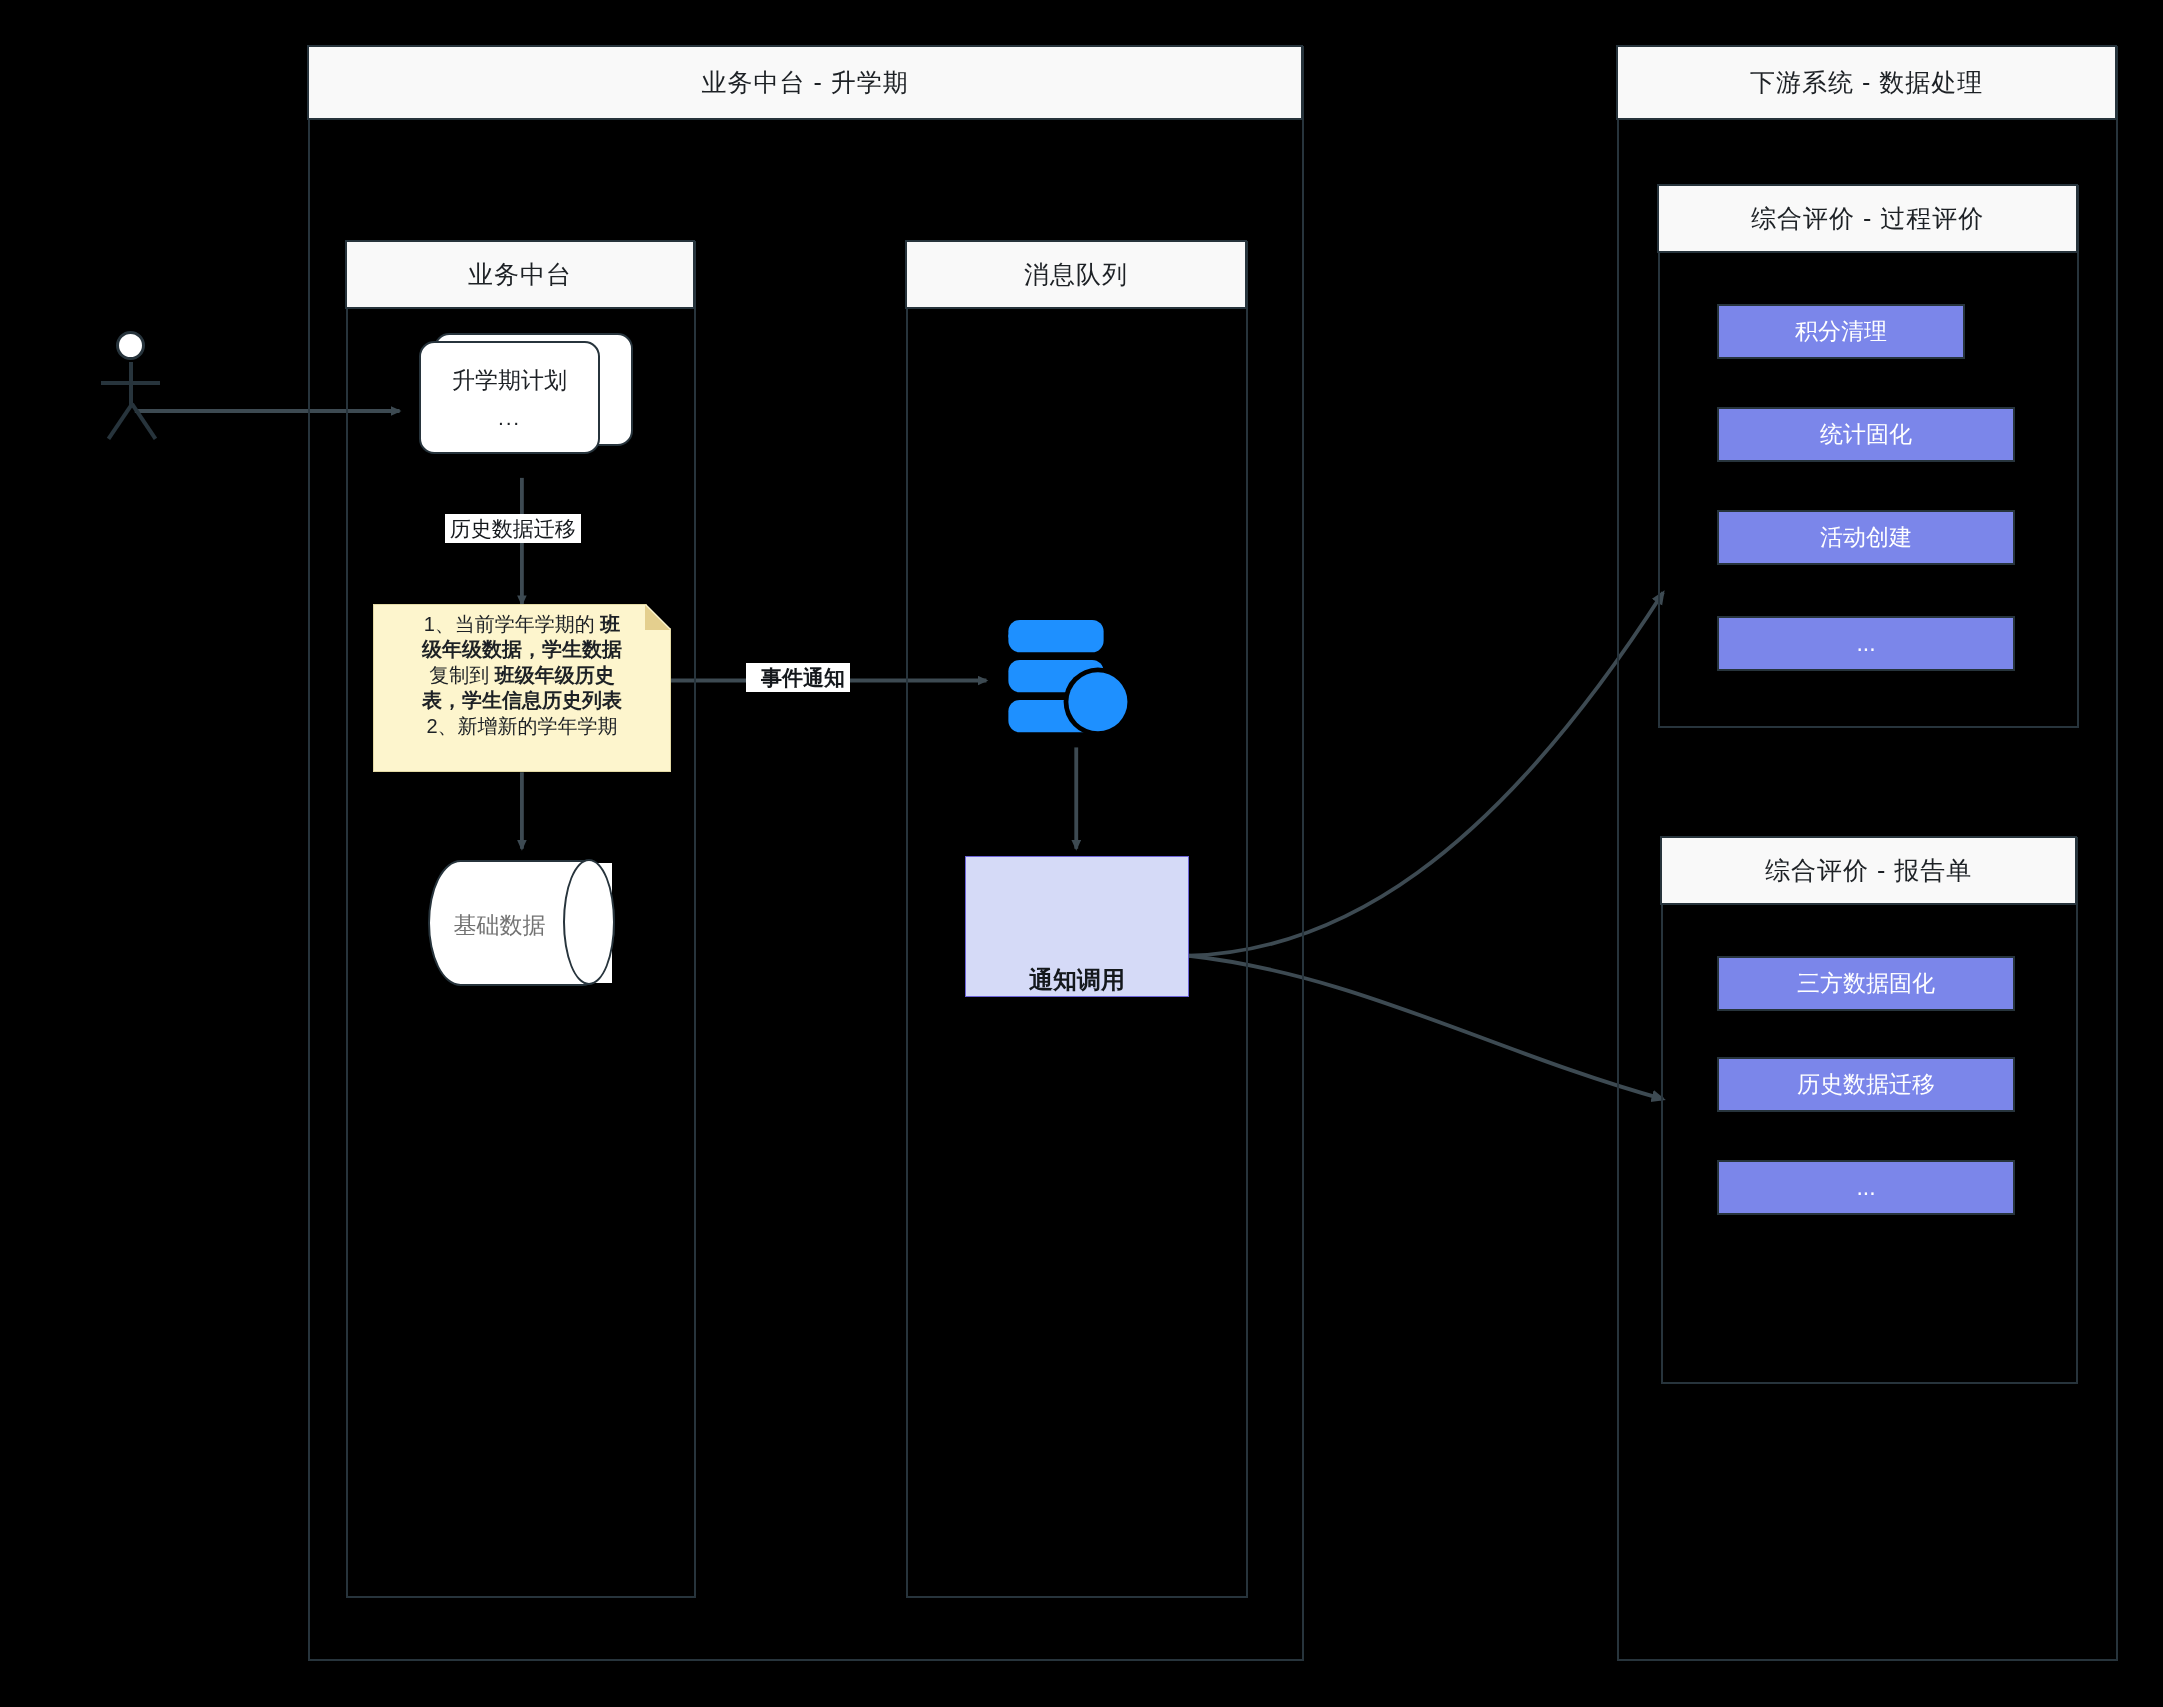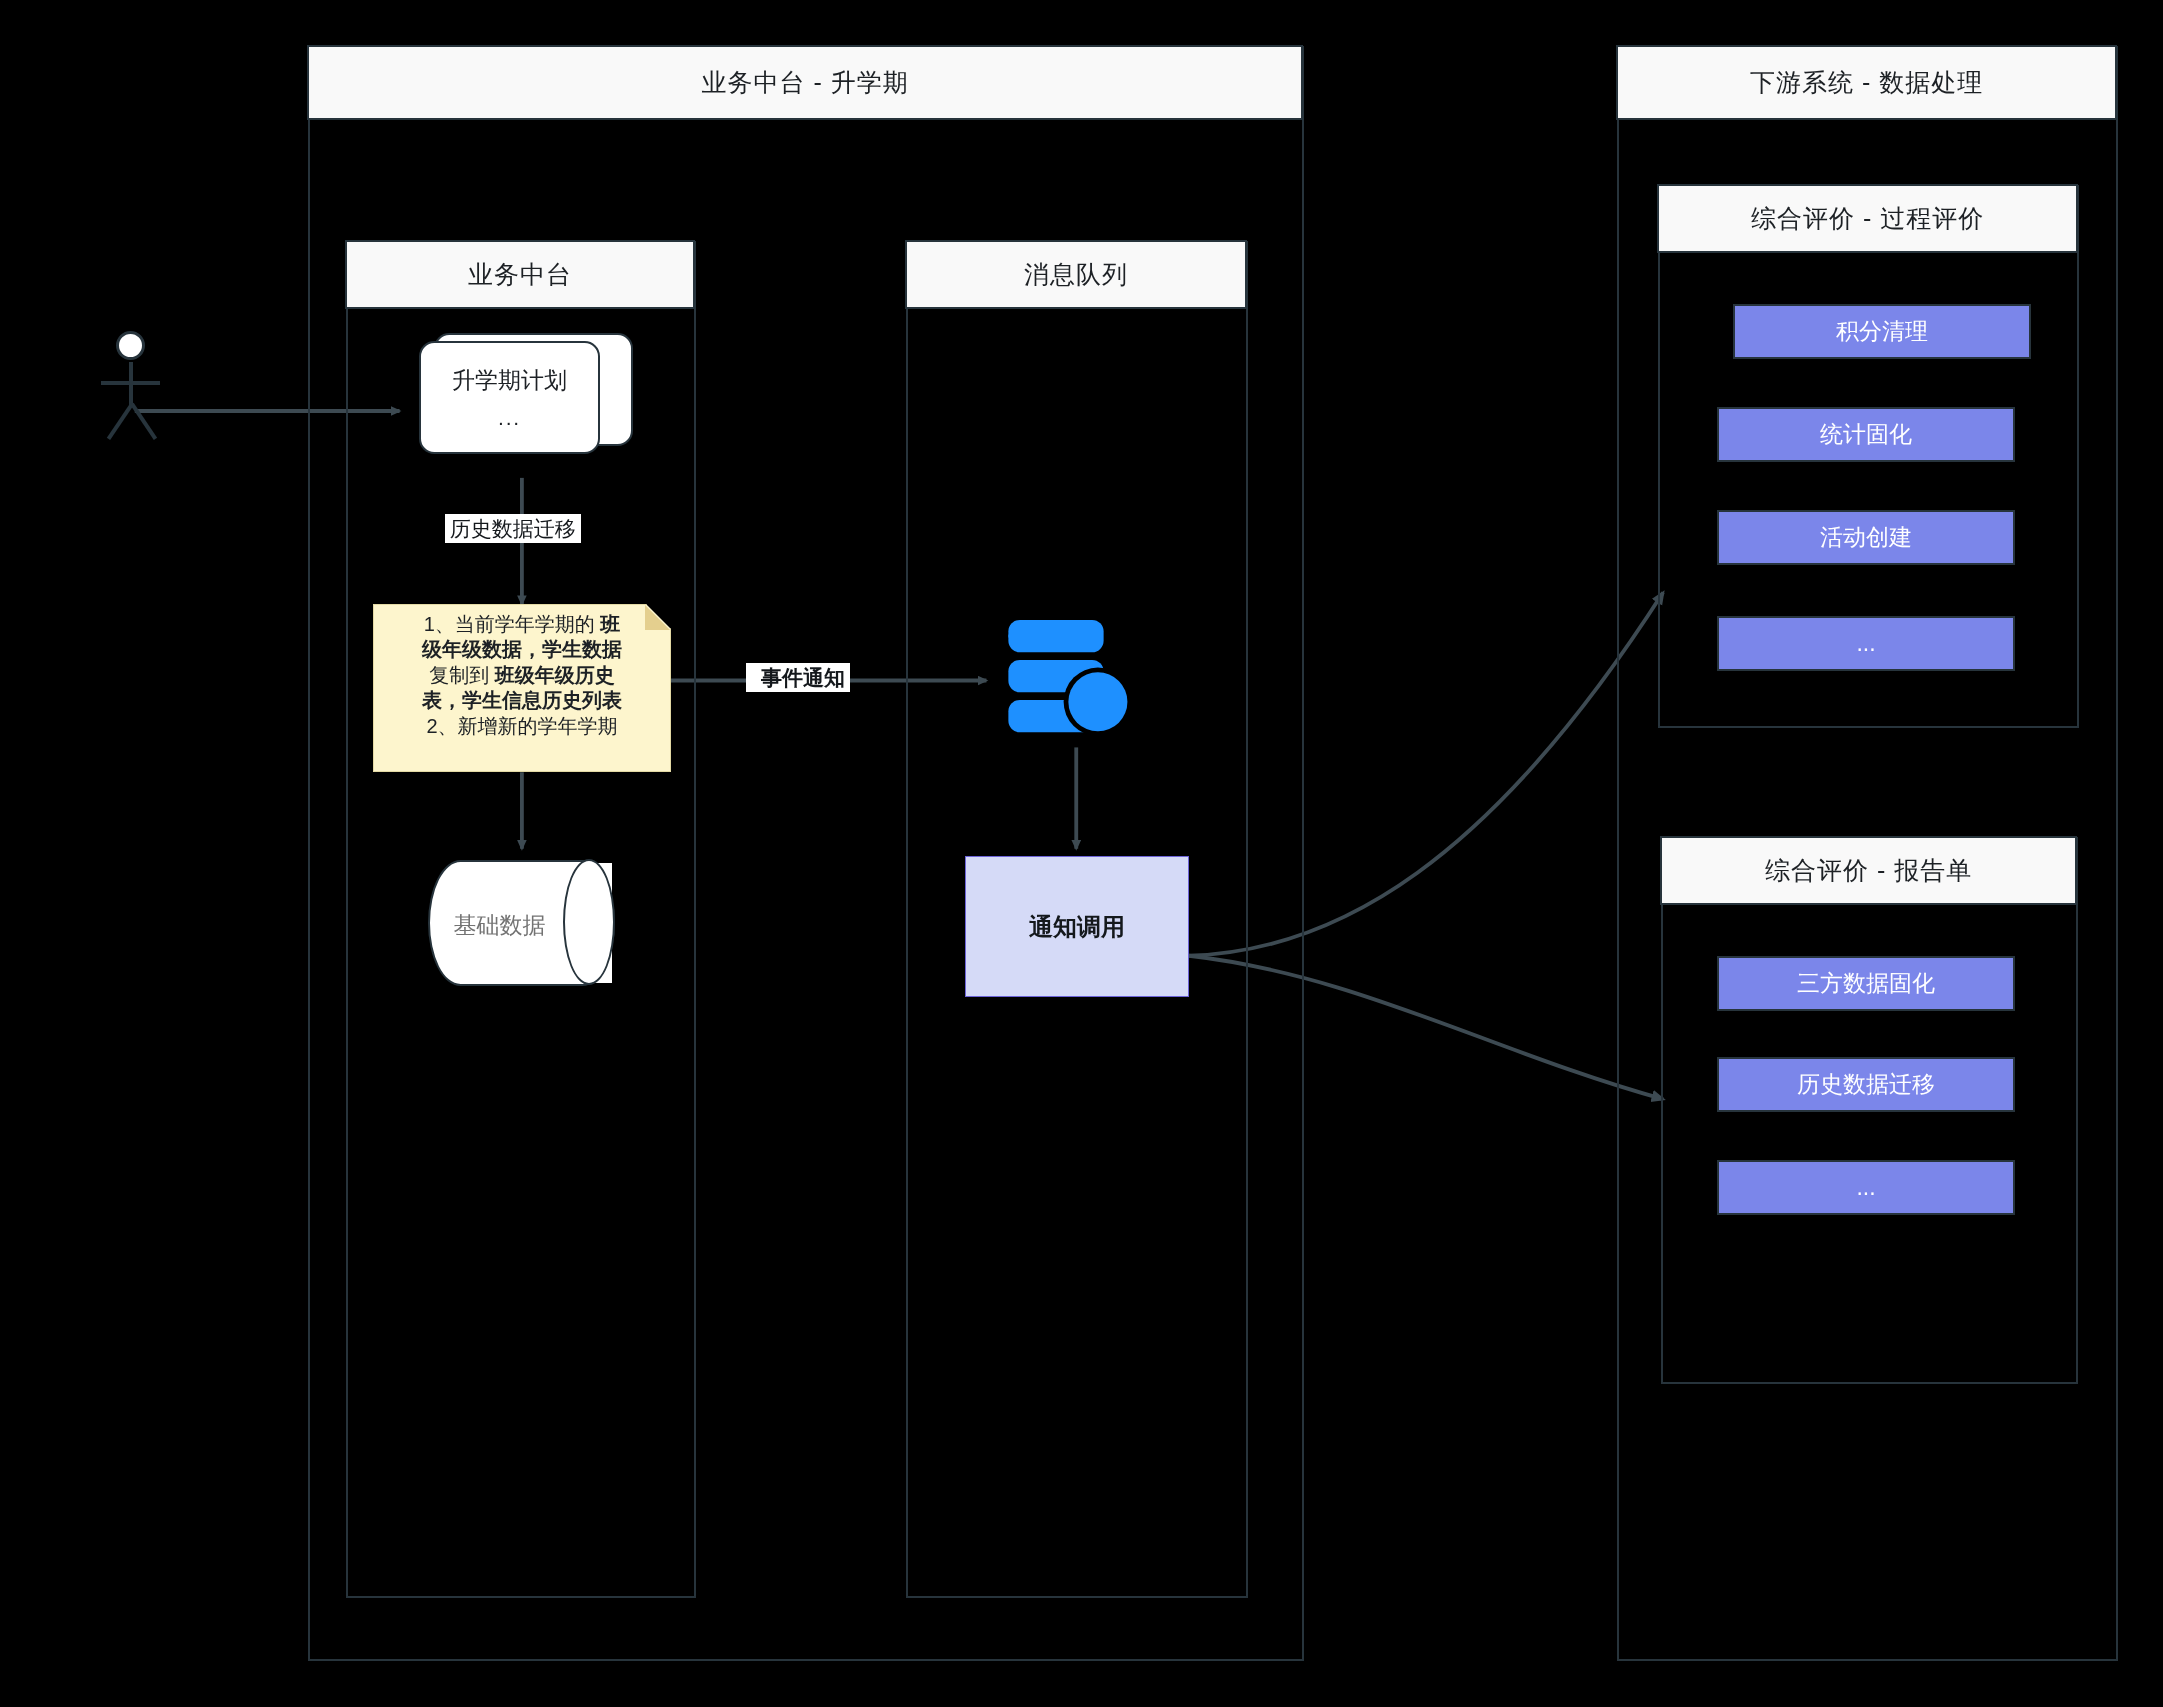--- a/index.html
+++ b/index.html
@@ -170,21 +170,21 @@
   
   .mqicon { position: absolute; width: 140px; height: 120px; }
 
   
   .notifybox {
     position: absolute;
     background: #d5daf7;
     border: 1.9px solid #6c63d8;
     box-sizing: border-box;
     display: flex;
-    align-items: center;
+    align-items: flex-end;
     justify-content: center;
     color: #14181c;
     font-size: 24px;
     font-weight: bold;
   }
 
   
   .pbox {
     position: absolute;
     background: #7b86ea;
@@ -341,21 +341,21 @@
       <rect x="2" y="86" width="100" height="34" rx="12" fill="#1e90ff"></rect>
       <circle cx="96" cy="88" r="36" fill="#000000"></circle>
       <circle cx="96" cy="88" r="31" fill="#1e90ff"></circle>
     </svg>
   </div>
 
   <div class="notifybox" style="left:965px; top:856px; width:224px; height:141px;">
     <span>通知调用</span>
   </div>
 
-  <div class="pbox" style="left:1717px; top:304px; width:298px; height:55px;margin-left:16px;">
+  <div class="pbox" style="left:1717px; top:304px; width:248px; height:55px;">
     <span>积分清理</span>
   </div>
   <div class="pbox" style="left:1717px; top:407px; width:298px; height:55px;">
     <span>统计固化</span>
   </div>
   <div class="pbox" style="left:1717px; top:510px; width:298px; height:55px;">
     <span>活动创建</span>
   </div>
   <div class="pbox" style="left:1717px; top:616px; width:298px; height:55px;">
     <span>...</span>

